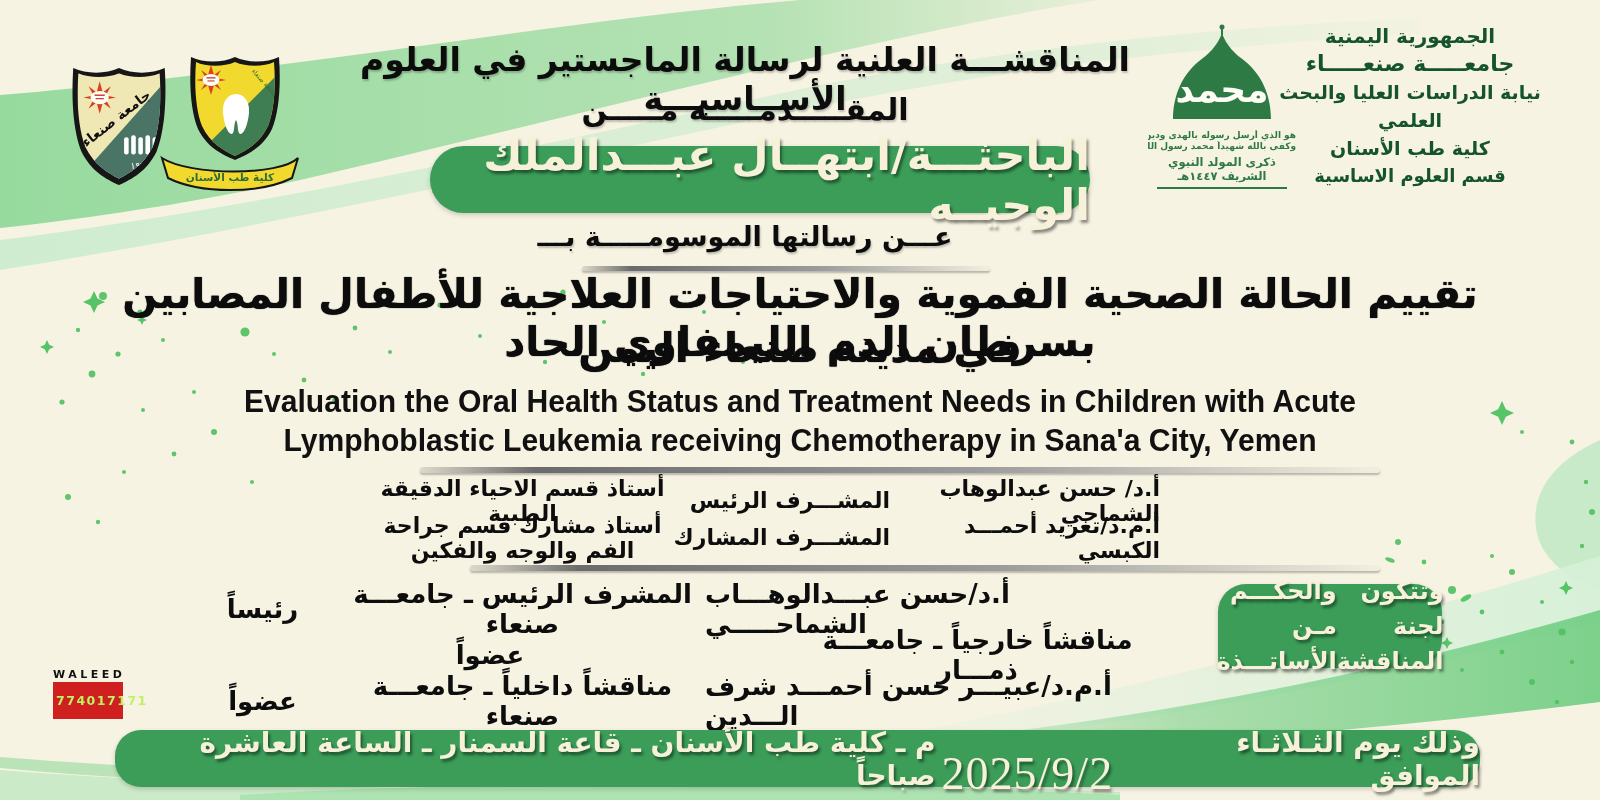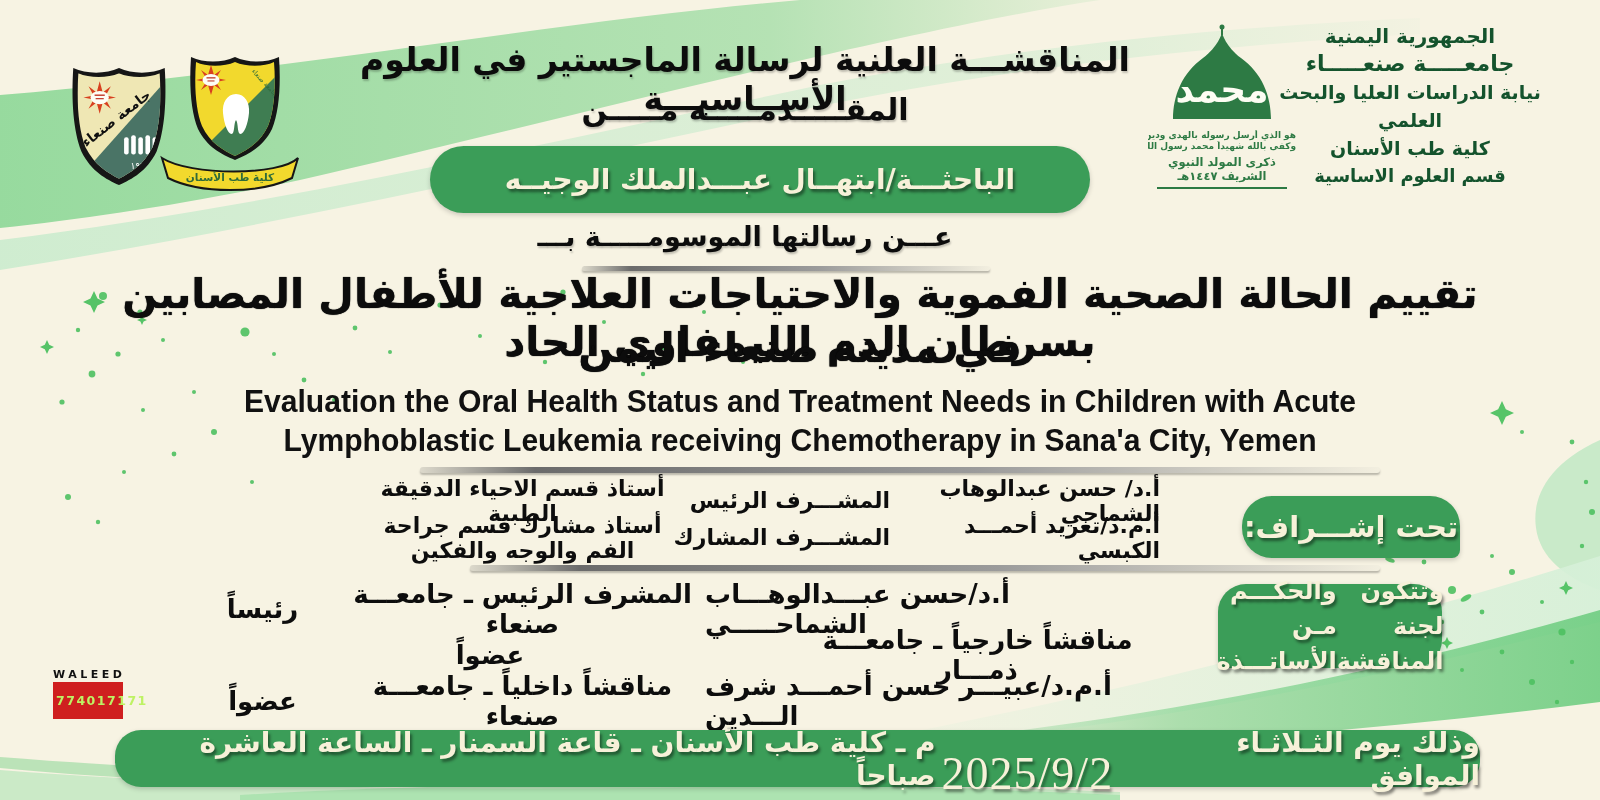--- a/index.html
+++ b/index.html
@@ -32,21 +32,21 @@
   #logo-sanaa{position:absolute;left:0;top:14px;width:102px;height:124px;}
   #logo-dent{position:absolute;left:86px;top:4px;width:152px;height:140px;}
 
   .ar-center{direction:rtl;text-align:center;color:#0c0c0c;font-weight:bold;}
   #heading1{left:290px;top:40px;width:910px;font-size:33px;text-shadow:1px 2px 2px rgba(0,0,0,.22);}
   #heading2{left:290px;top:92px;width:910px;font-size:30px;text-shadow:1px 2px 2px rgba(0,0,0,.22);}
 
   .green-banner{background:#3b9d58;color:#f7f1d9;font-weight:bold;direction:rtl;
     display:flex;align-items:center;justify-content:center;
     text-shadow:2px 3px 3px rgba(0,0,0,.45);box-shadow:0 2px 5px rgba(0,0,0,.18);}
-  #researcher-banner{left:430px;top:146px;width:660px;height:67px;border-radius:34px;font-size:28px;}
+  #researcher-banner{left:430px;top:146px;width:660px;height:67px;border-radius:34px;font-size:43px;}
 
   #about-line{left:290px;top:221px;width:910px;font-size:27px;text-shadow:1px 2px 2px rgba(0,0,0,.22);}
   .gray-bar{position:absolute;height:5px;border-radius:3px;z-index:2;
     background:linear-gradient(to right,rgba(70,70,70,.15),#6b6b6b 12%,#9b9b9b 58%,rgba(160,160,160,.05));
     box-shadow:0 2px 2px rgba(0,0,0,.25);}
   #about-underline{left:582px;top:266px;width:408px;}
 
   #thesis-ar1{left:40px;top:270px;width:1520px;font-size:41px;text-shadow:0 0 1px #000;}
   #thesis-ar2{left:40px;top:324px;width:1520px;font-size:41px;text-shadow:0 0 1px #000;}
   #thesis-en{left:100px;top:382px;width:1400px;text-align:center;font-weight:bold;
@@ -276,23 +276,20 @@
 
   <div class="layer ar-center" id="thesis-ar1">تقييم الحالة الصحية الفموية والاحتياجات العلاجية للأطفال المصابين بسرطان الدم الليمفاوي الحاد</div>
   <div class="layer ar-center" id="thesis-ar2">في مدينة صنعاء اليمن</div>
   <div class="layer" id="thesis-en">
     <div>Evaluation the Oral Health Status and Treatment Needs in Children with Acute</div>
     <div>Lymphoblastic Leukemia receiving Chemotherapy in Sana'a City, Yemen</div>
   </div>
 
   <div class="gray-bar" id="divider1"></div>
 
-  <div class="layer green-banner" id="supervision-banner">
-    <span>تحت إشـــراف:</span>
-  </div>
   <div class="layer" id="supervision-rows">
     <div class="sup-row">
       <div class="sup-name">أ.د/ حسن عبدالوهاب الشماحي</div>
       <div class="sup-role">المشـــرف الرئيس</div>
       <div class="sup-title">أستاذ قسم الاحياء الدقيقة الطبية</div>
     </div>
     <div class="sup-row">
       <div class="sup-name">أ.م.د/تغريد أحمـــد الكبسي</div>
       <div class="sup-role">المشـــرف المشارك</div>
       <div class="sup-title">أستاذ مشارك قسم جراحة الفم والوجه والفكين</div>

